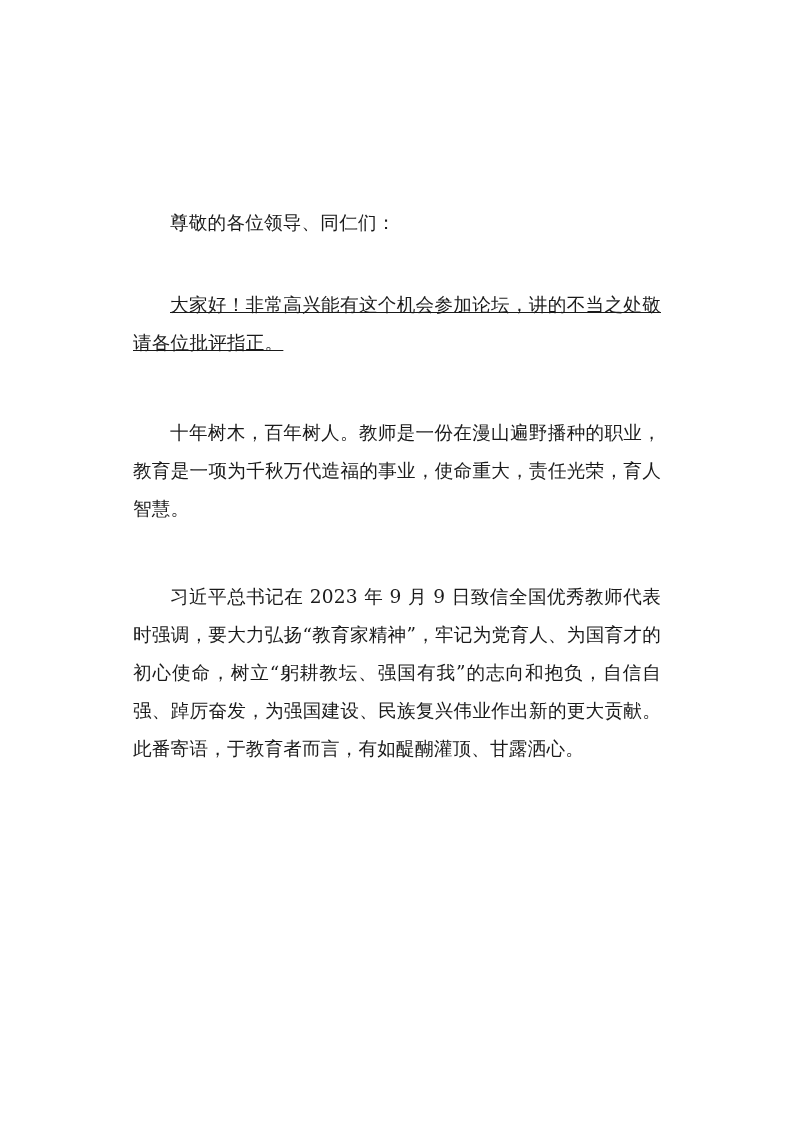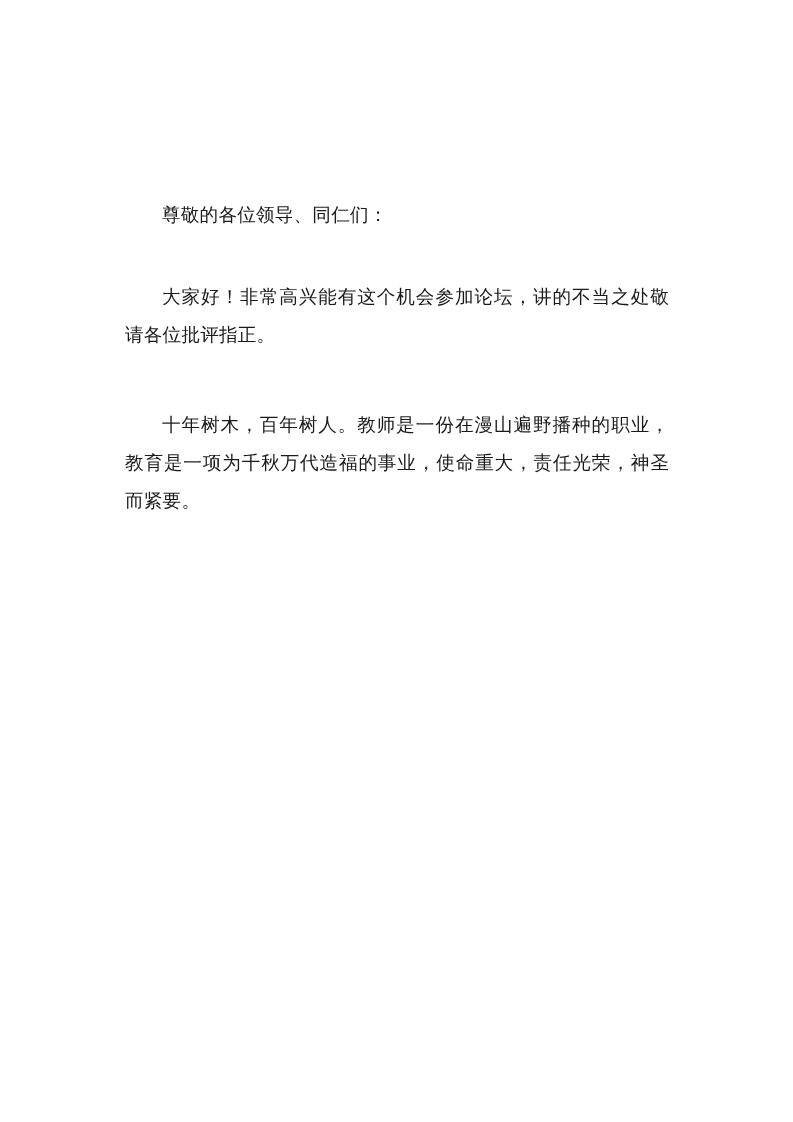--- a/index.html
+++ b/index.html
@@ -3,26 +3,27 @@
 <meta charset="utf-8">
 <style>
   html, body { margin:0; padding:0; background:#ffffff; }
   body { width:793px; height:1122px; position:relative; overflow:hidden; }
   .page {
     position:absolute; left:117px; top:188px; width:560px;
     font-family: "DejaVu Serif", "Liberation Serif", serif;
     font-size:18.6px; color:#1a1a1a; line-height:38px;
     letter-spacing:0.2px;
   }
-  .para { margin:8px; text-indent:37px; text-align:justify; }
-  .gap1 { margin-top:44px; }
+  .para { margin:16px; text-indent:37px; text-align:justify; }
+  .gap1 { margin-top:44px;text-decoration:underline; }
   .gap2 { margin-top:52px; }
   .gap3 { margin-top:50px; }
   .gap4 { margin-top:50px; }
 </style>
 </head>
 <body>
 
 <div class="page">
   <p class="para">尊敬的各位领导、同仁们：</p>
   <p class="para gap1">大家好！非常高兴能有这个机会参加论坛，讲的不当之处敬请各位批评指正。</p>
-  <p class="para gap2">十年树木，百年树人。教师是一份在漫山遍野播种的职业，教育是一项为千秋万代造福的事业，使命重大，责任光荣，神圣而紧要。</p>
+  <p class="para gap2">十年树木，百年树人。教师是一份在漫山遍野播种的职业，教育是一项为千秋万代造福的事业，使命重大，责任光荣，育人智慧。</p>
+  <p class="para gap3">习近平总书记在 2023 年 9 月 9 日致信全国优秀教师代表时强调，要大力弘扬“教育家精神”，牢记为党育人、为国育才的初心使命，树立“躬耕教坛、强国有我”的志向和抱负，自信自强、踔厉奋发，为强国建设、民族复兴伟业作出新的更大贡献。此番寄语，于教育者而言，有如醍醐灌顶、甘露洒心。</p>
 </div>
 
 </body></html>

